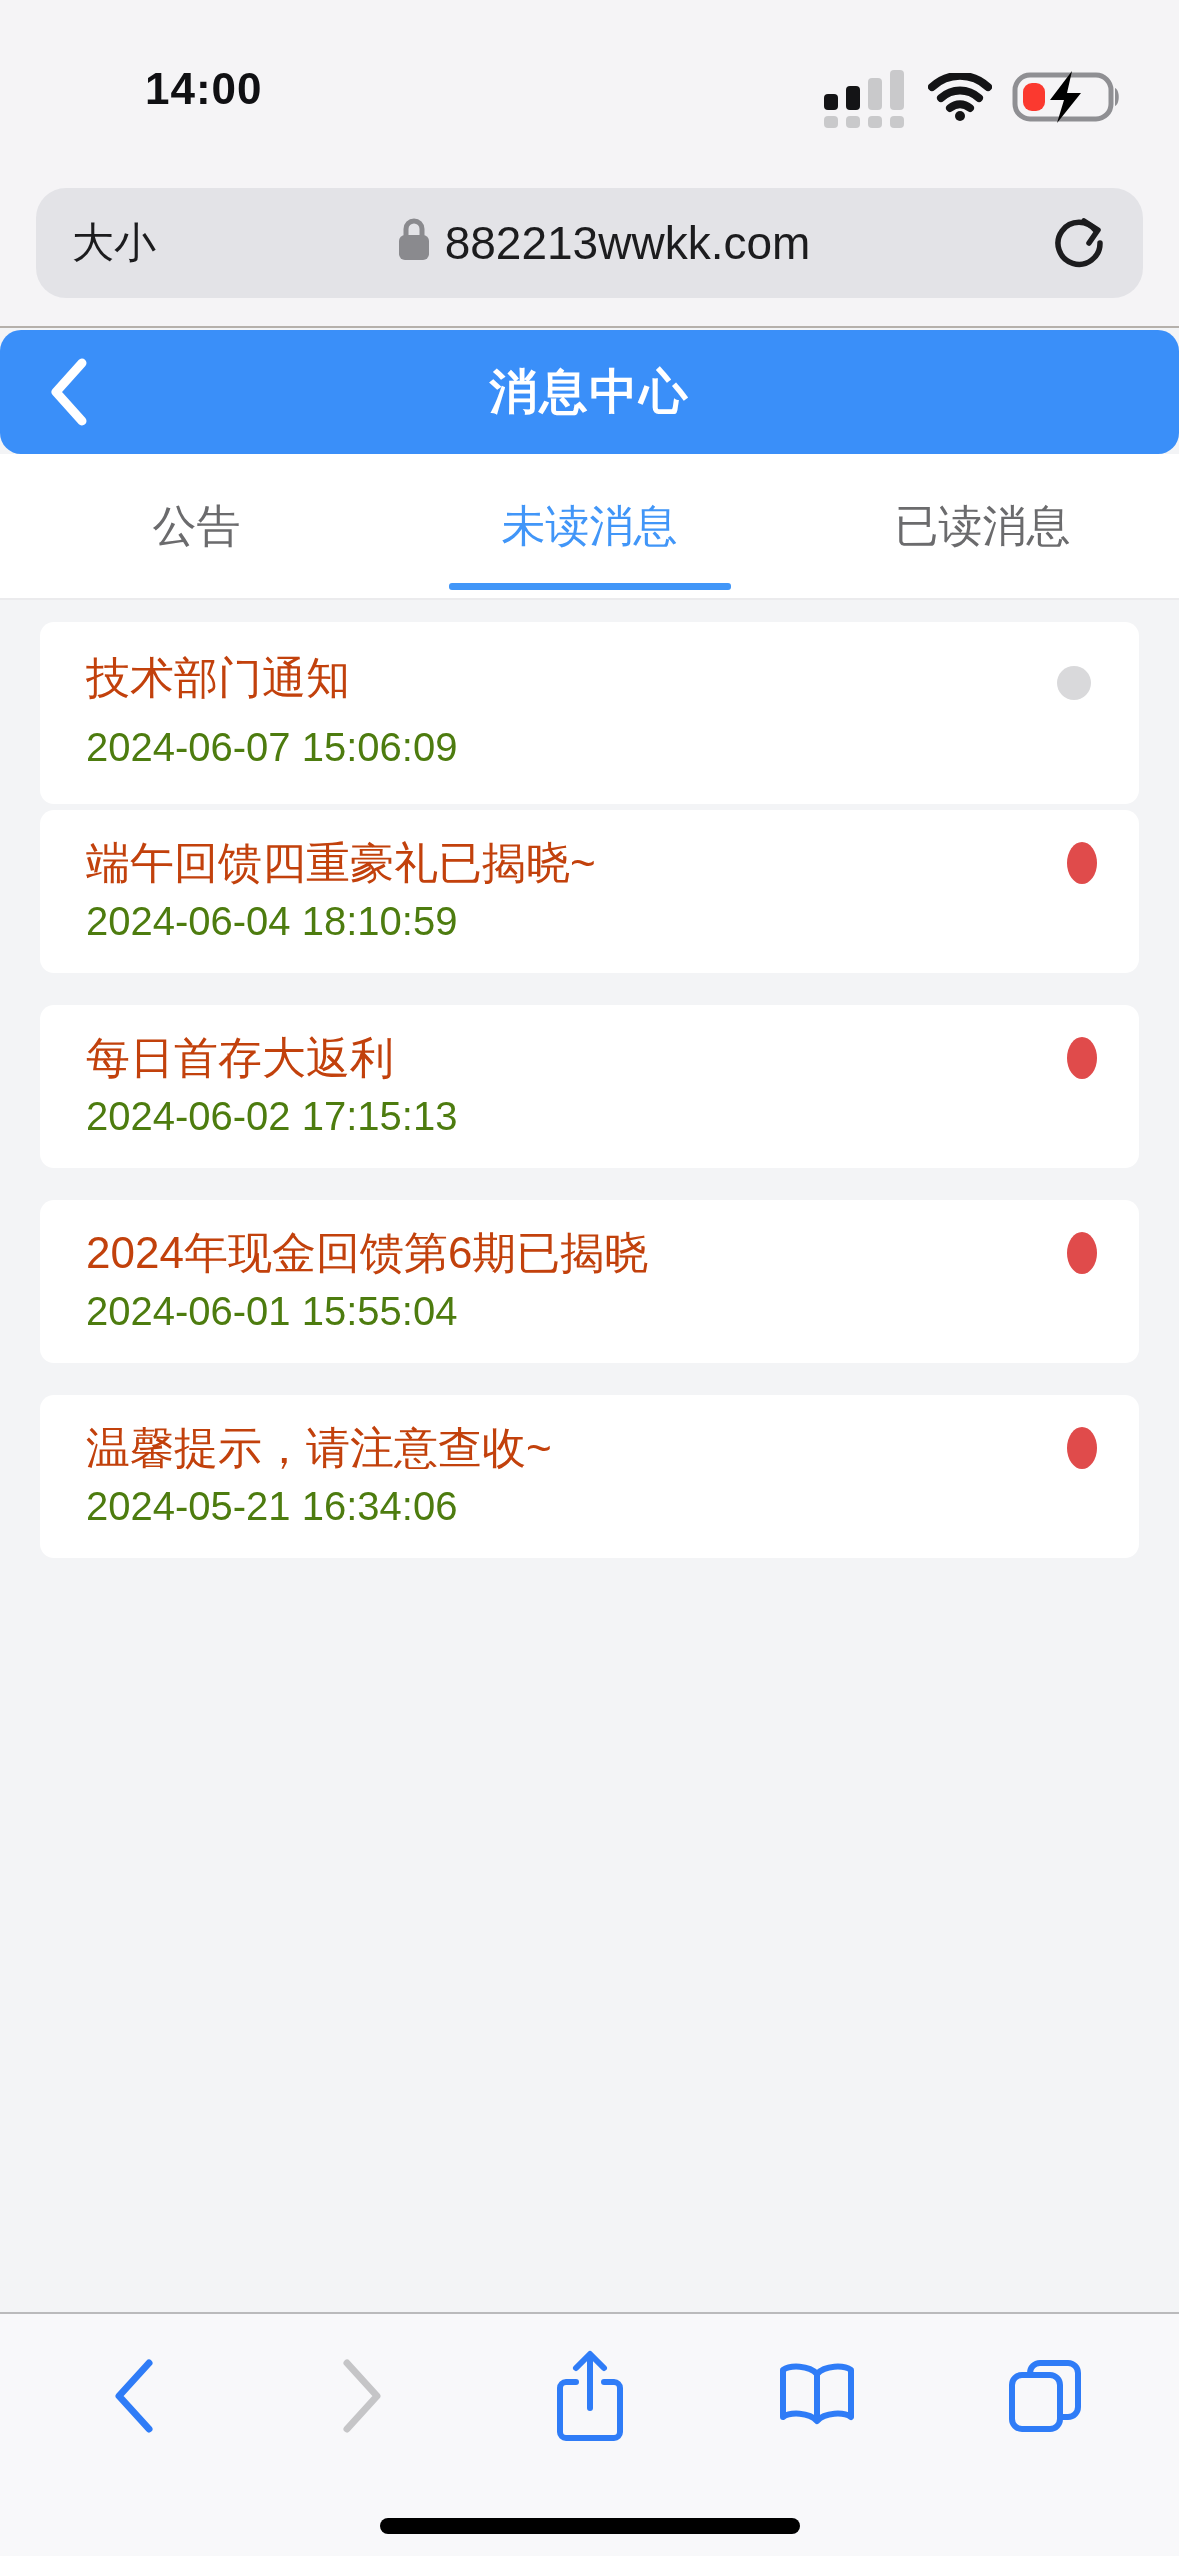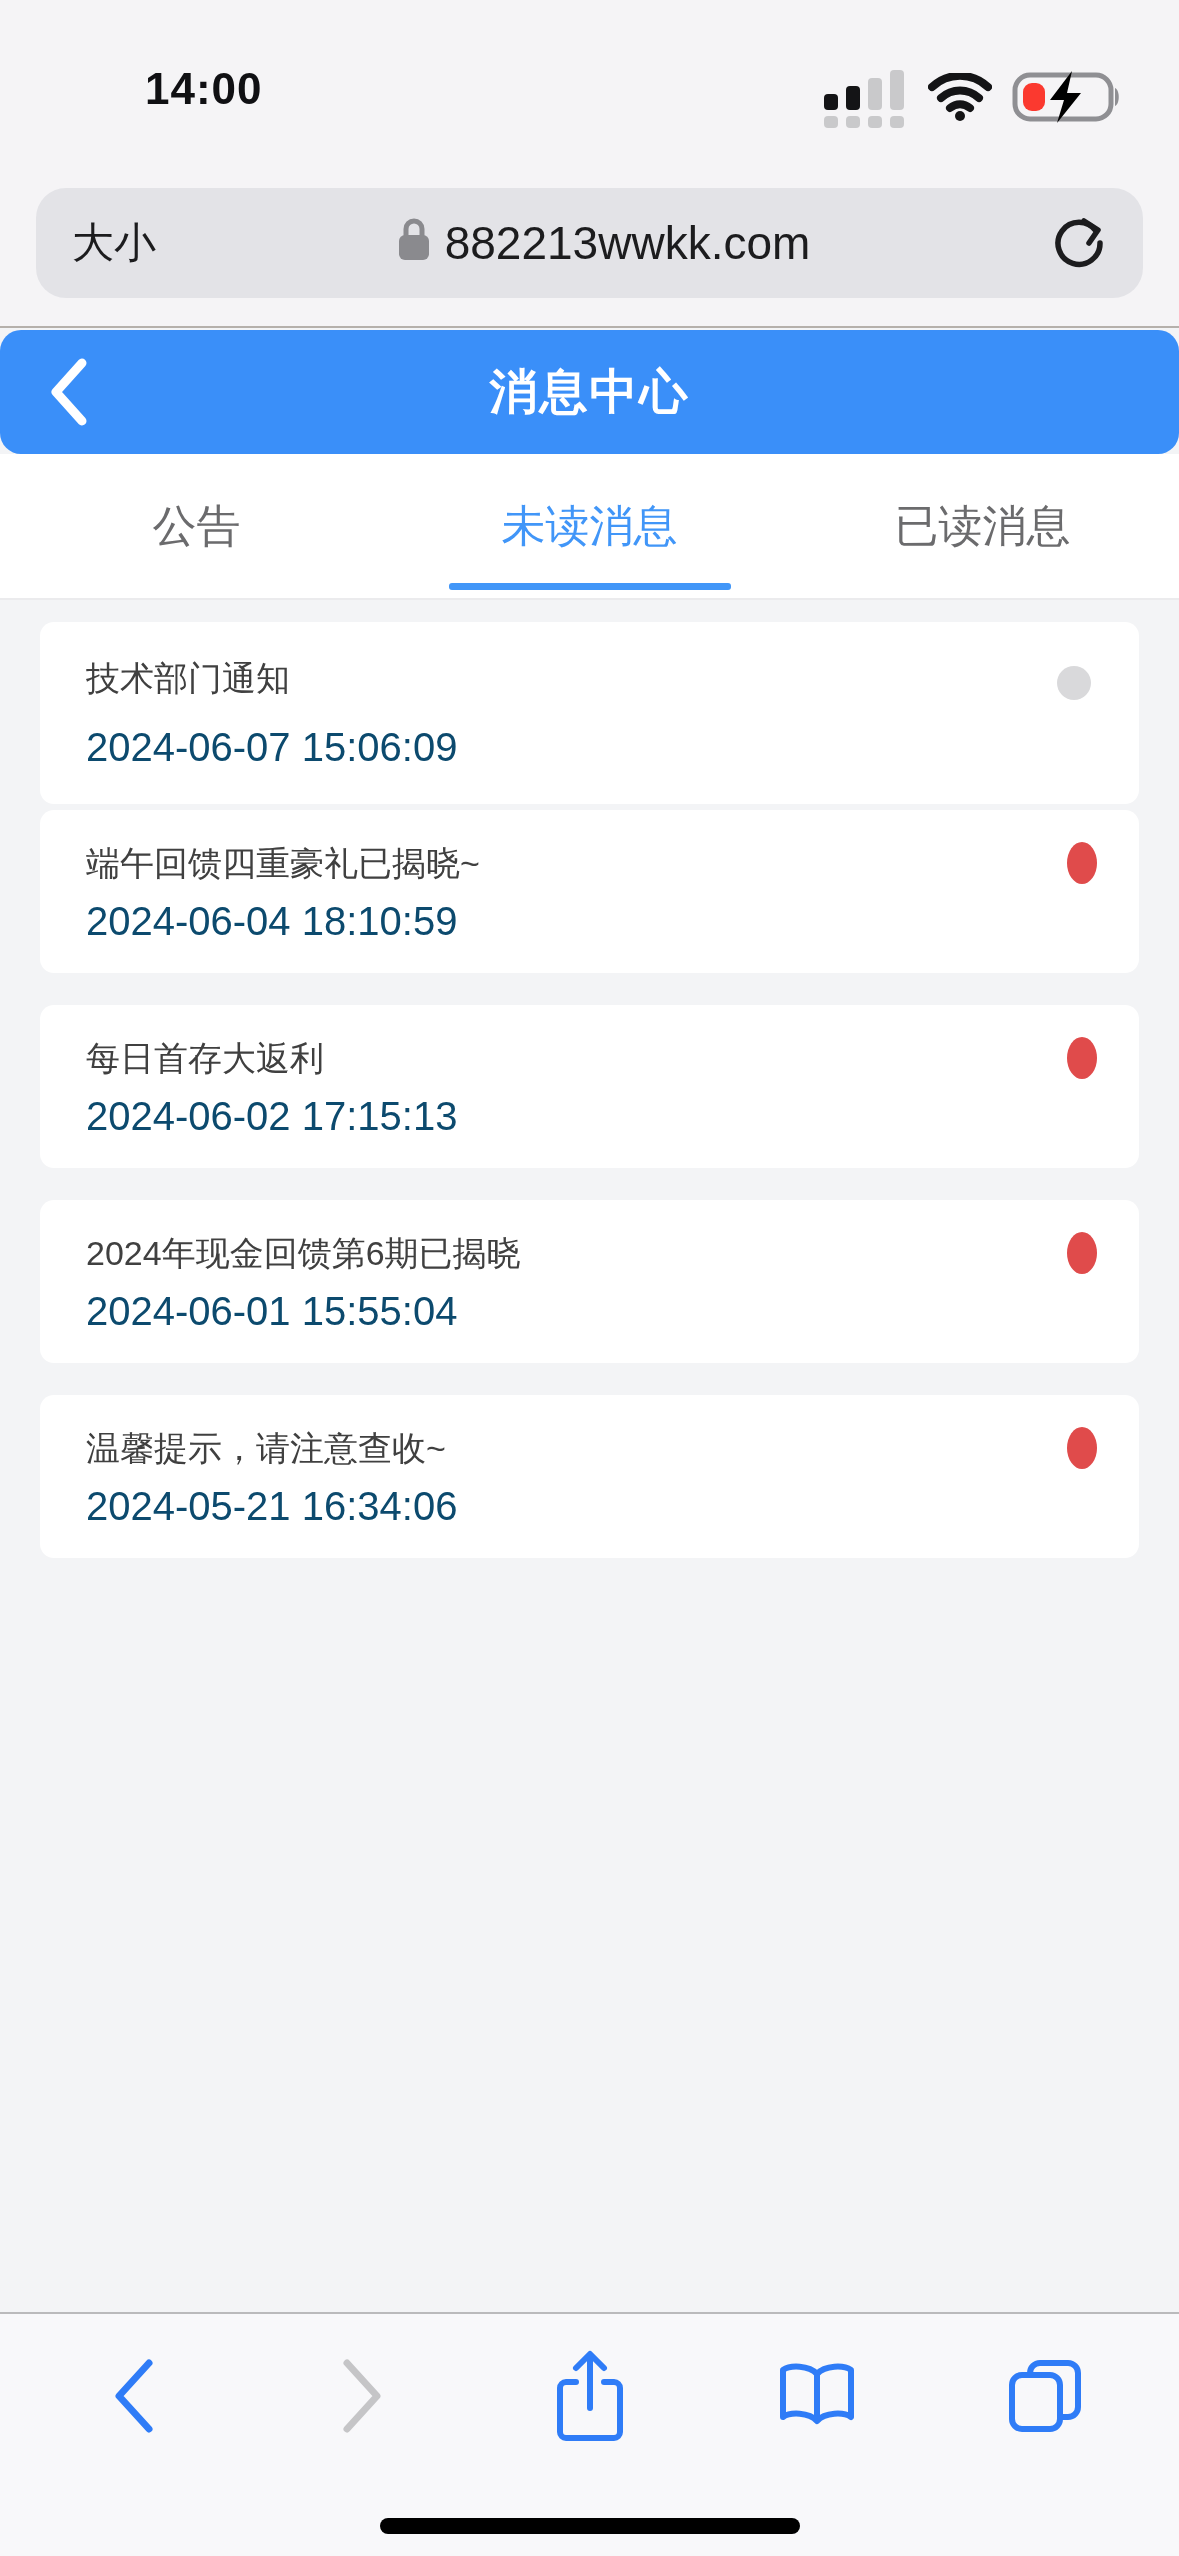--- a/index.html
+++ b/index.html
@@ -40,22 +40,22 @@
        font-size:44px;color:#6b6b6d;}
   .tab.active{color:#4196f8;}
   .tab .underline{position:absolute;bottom:8px;left:50%;transform:translateX(-50%);
        width:282px;height:7px;border-radius:3px;background:#4196f8;display:none;}
   .tab.active .underline{display:block;}
   
   .content{position:absolute;top:602px;left:0;right:0;bottom:0;overflow:hidden;
            padding:20px 40px 0;box-sizing:border-box;}
   .card{background:#fff;border-radius:14px;position:relative;box-sizing:border-box;}
   .head-card{padding:30px 46px 34px;margin-bottom:6px;}
-  .card-title{font-size:34px;line-height:52px;color:#404040;font-weight:500;}
-  .card-date{font-size:40px;line-height:46px;color:#0c4a6e;margin-top:20px;}
+  .card-title{font-size:44px;line-height:52px;color:#c2410c;font-weight:500;}
+  .card-date{font-size:40px;line-height:46px;color:#4d7c0f;margin-top:20px;}
   .dot{position:absolute;border-radius:50%;}
   .dot-gray{top:44px;right:48px;width:34px;height:34px;background:#d9d9db;}
   .dot-red{top:32px;right:42px;width:30px;height:42px;background:#e04b4b;}
   .body-card{padding:40px 44px 30px;margin-bottom:34px;}
   .body-text{font-size:42px;line-height:62px;color:#1e1e1e;white-space:pre;overflow:hidden;}
   .msg-card{padding:28px 46px 30px;margin-bottom:32px;}
   .msg-card .card-title{line-height:50px;font-weight:500;}
   .msg-card .card-date{margin-top:11px;line-height:44px;}
   
   .toolbar{

